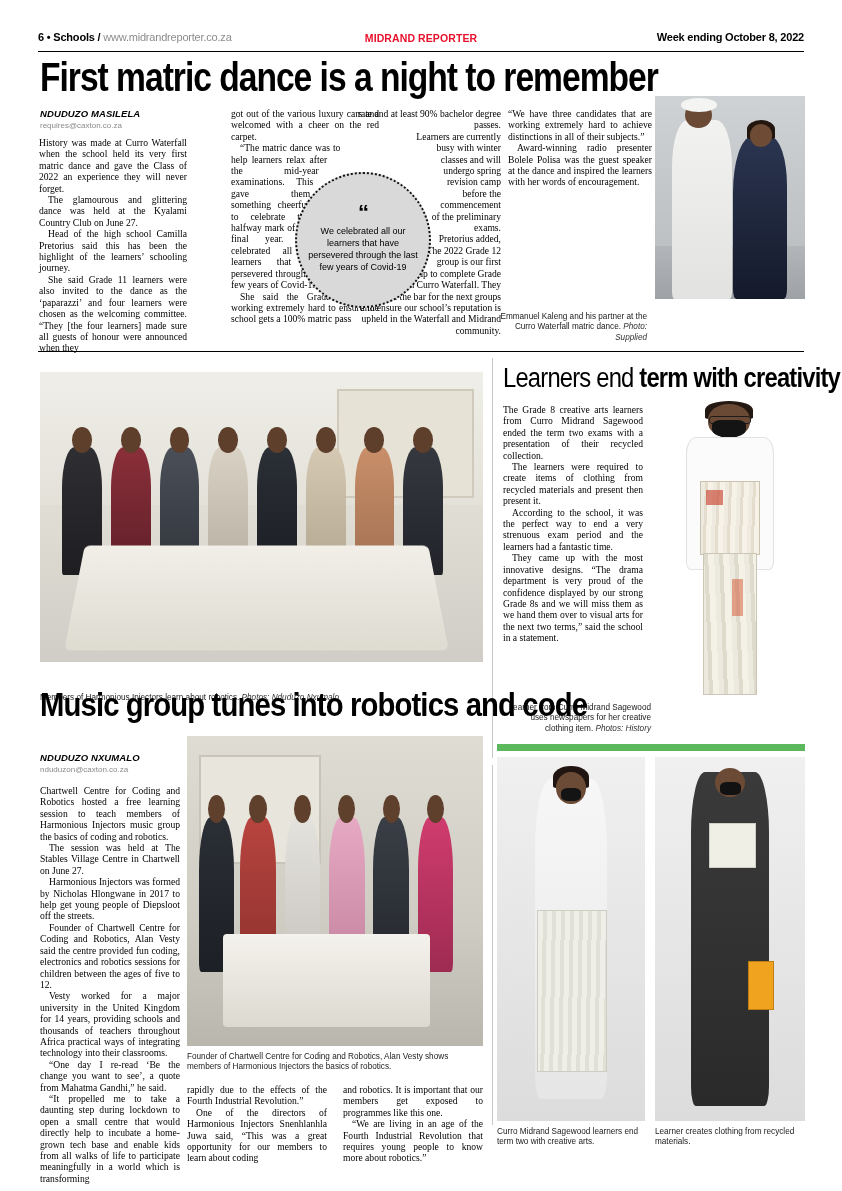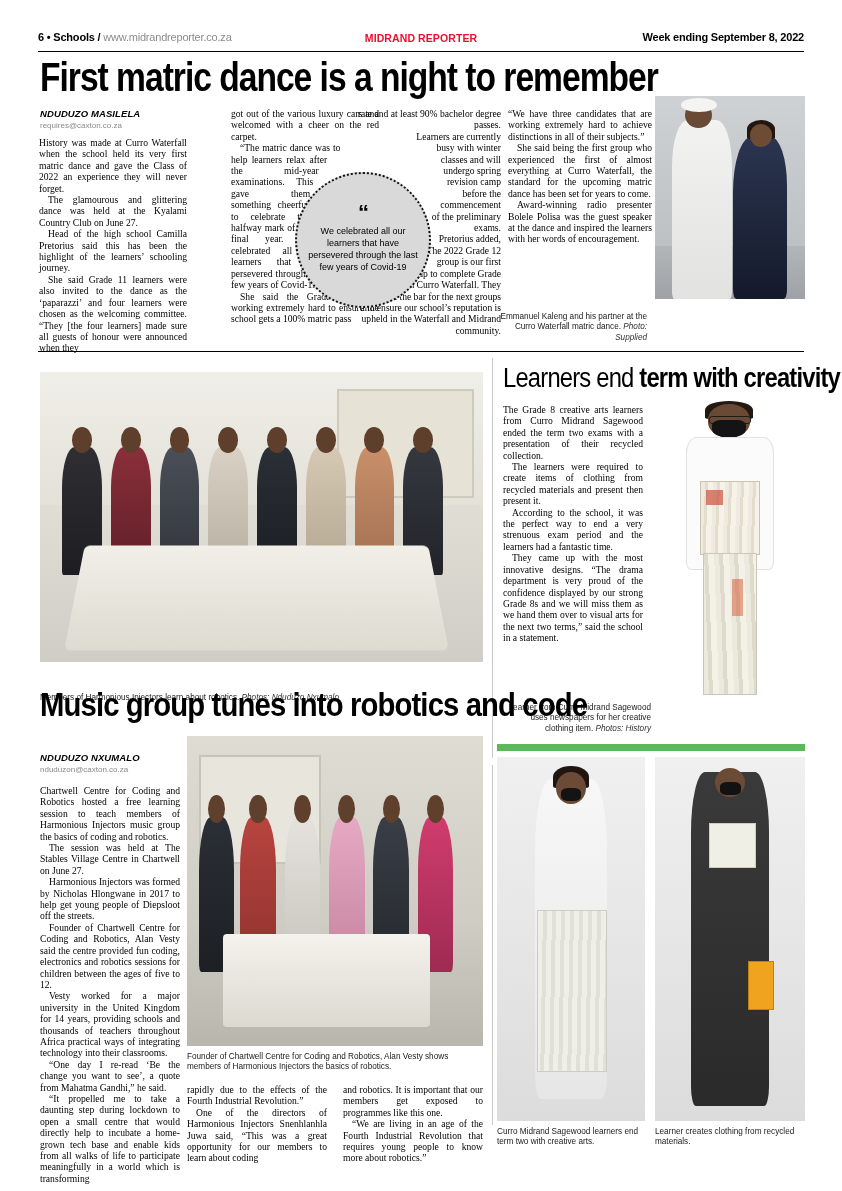--- a/index.html
+++ b/index.html
@@ -157,21 +157,21 @@
 <div class="page">
 
   <div class="masthead">
     <div class="mh-left">
       <span>6</span>
       <span> • </span>
       <span>Schools</span>
       <span> / </span><span class="url">www.midrandreporter.co.za</span>
     </div>
     <div class="mh-center">MIDRAND REPORTER</div>
-    <div class="mh-right">Week ending September 8, 2022</div>
+    <div class="mh-right">Week ending October 8, 2022</div>
   </div>
   <div class="rule" style="left:38px;top:51px;width:766px;height:1.4px;"></div>
 
   <div class="hl hl-1">First matric dance is a night to remember</div>
 
   <div style="position:absolute;left:40px;top:108px;width:148px;">
     <div class="byline">NDUDUZO MASILELA</div>
     <div class="byemail">requires@caxton.co.za</div>
   </div>
 
@@ -188,21 +188,20 @@
       <p>She said the Grade 12s were working extremely hard to ensure the school gets a 100% matric pass</p>
     </div>
   <div class="col" id="m-col3" style="left: 353px; top: 108px; width: 148px; text-align: right;">
       <div style="float: left; width: 80px; height: 200px; margin-top: 58px; shape-outside: circle(78px at 0% 38%);"></div>
       <p class="first">rate and at least 90% bachelor degree passes.</p>
       <p>Learners are currently busy with winter classes and will undergo spring revision camp before the commencement of the preliminary exams.</p>
       <p>Pretorius added, “The 2022 Grade 12 group is our first group to complete Grade 12 in Curro Waterfall. They will set the bar for the next groups and ensure our school’s reputation is upheld in the Waterfall and Midrand community.</p>
     </div>
   <div class="col" id="m-col4" style="left:508px;top:108px;width:144px;">
       <p class="first">“We have three candidates that are working extremely hard to achieve distinctions in all of their subjects.”</p>
-      <p>She said being the first group who experienced the first of almost everything at Curro Waterfall, the standard for the upcoming matric dance has been set for years to come.</p>
       <p>Award-winning radio presenter Bolele Polisa was the guest speaker at the dance and inspired the learners with her words of encouragement.</p>
     </div>
 
   <div class="pullquote">
     <div class="pq-mark">“</div>
     <div class="pq-text">We celebrated all our learners that have persevered through the last few years of Covid-19</div>
   </div>
 
   <div class="photo" id="photo-matric" style="left:655px;top:96px;width:150px;height:203px;">
     <div class="bg"></div>

